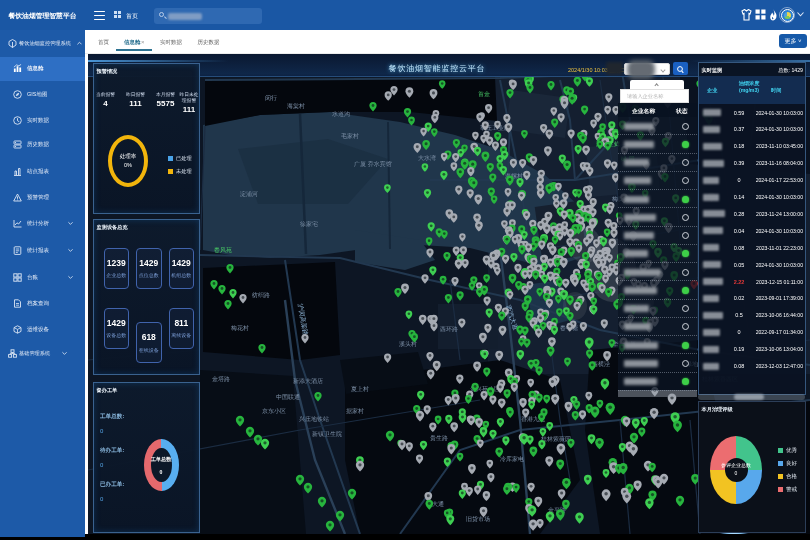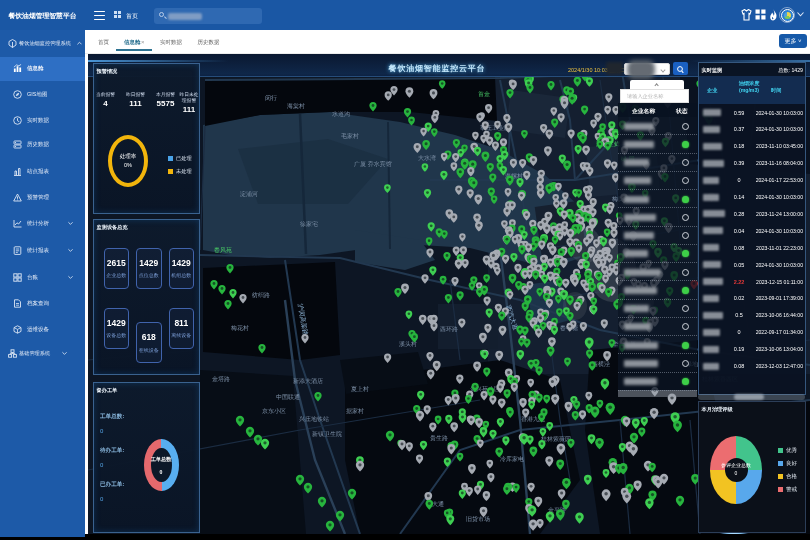--- a/index.html
+++ b/index.html
@@ -50,21 +50,21 @@
 
 #map { position:absolute; left:3px; top:24px; width:722px; height:480px;
   background:#0d1624; overflow:hidden; }
 #band { position:absolute; left:0; top:0; width:722px; height:23px;
   background:linear-gradient(180deg,#0a1830 0%,#0f2749 85%,#0c2040 100%); }
 #band .tl { position:absolute; left:0; top:6px; height:1.5px; width:140px;
   background:linear-gradient(90deg,rgba(90,180,255,.8),rgba(90,180,255,0)); }
 #band .tr { position:absolute; right:0; top:6px; height:1.6px; width:120px;
   background:linear-gradient(270deg,rgba(90,180,255,.55),rgba(90,180,255,0)); }
 #band .ttl { position:absolute; left:0; top:8.5px; width:650px; text-align:center;
-  color:#c3e6fa; font-size:8px; font-weight:bold; letter-spacing:0.8px;
+  color:#c3e6fa; font-size:8px; font-weight:normal; letter-spacing:0.8px;
   text-shadow:0 0 4px rgba(80,190,255,.9);padding-left:48px; }
 #band .dt { position:absolute; left:480px; top:12.5px; color:#efc23d; font-size:5.5px; }
 #band .blb { position:absolute; left:518px; top:8px; width:17px; height:13px;
   background:#20262e; border-radius:2px; filter:blur(1.5px); }
 #band:after { content:""; position:absolute; left:0; bottom:0; width:722px; height:1px;
   background:rgba(90,160,230,.35); }
 
 
 .pnl { position:absolute; background:linear-gradient(180deg,rgba(13,26,44,.96),rgba(10,21,38,.96));
   border:1px solid #3a628f; box-shadow:0 0 6px rgba(20,80,140,.45) inset; }
@@ -1181,21 +1181,21 @@
       <div class="stat" style="left:84px;width:22px">昨日未处理报警<b>111</b></div>
       <div id="ring"></div>
       <div id="ringtx">处理率<br>0%</div>
       <div class="lgd" style="top:91px"><i style="background:#4aa3e8"></i>已处理</div>
       <div class="lgd" style="top:104px"><i style="background:#f2b50c"></i>未处理</div>
     </div>
 
     <div class="pnl" style="left:5px;top:165px;width:107px;height:156px">
       <div class="pt">监测设备总览</div>
       <div class="card" style="left:9.5px;top:27.5px">
-            <b>2615</b>
+            <b>1239</b>
             <span>企业总数</span>
           </div>
       <div class="card" style="left:42px;top:27.5px">
             <b>1429</b>
             <span>点位总数</span>
           </div>
       <div class="card" style="left:74.5px;top:27.5px">
             <b>1429</b>
             <span>机组总数</span>
           </div>

